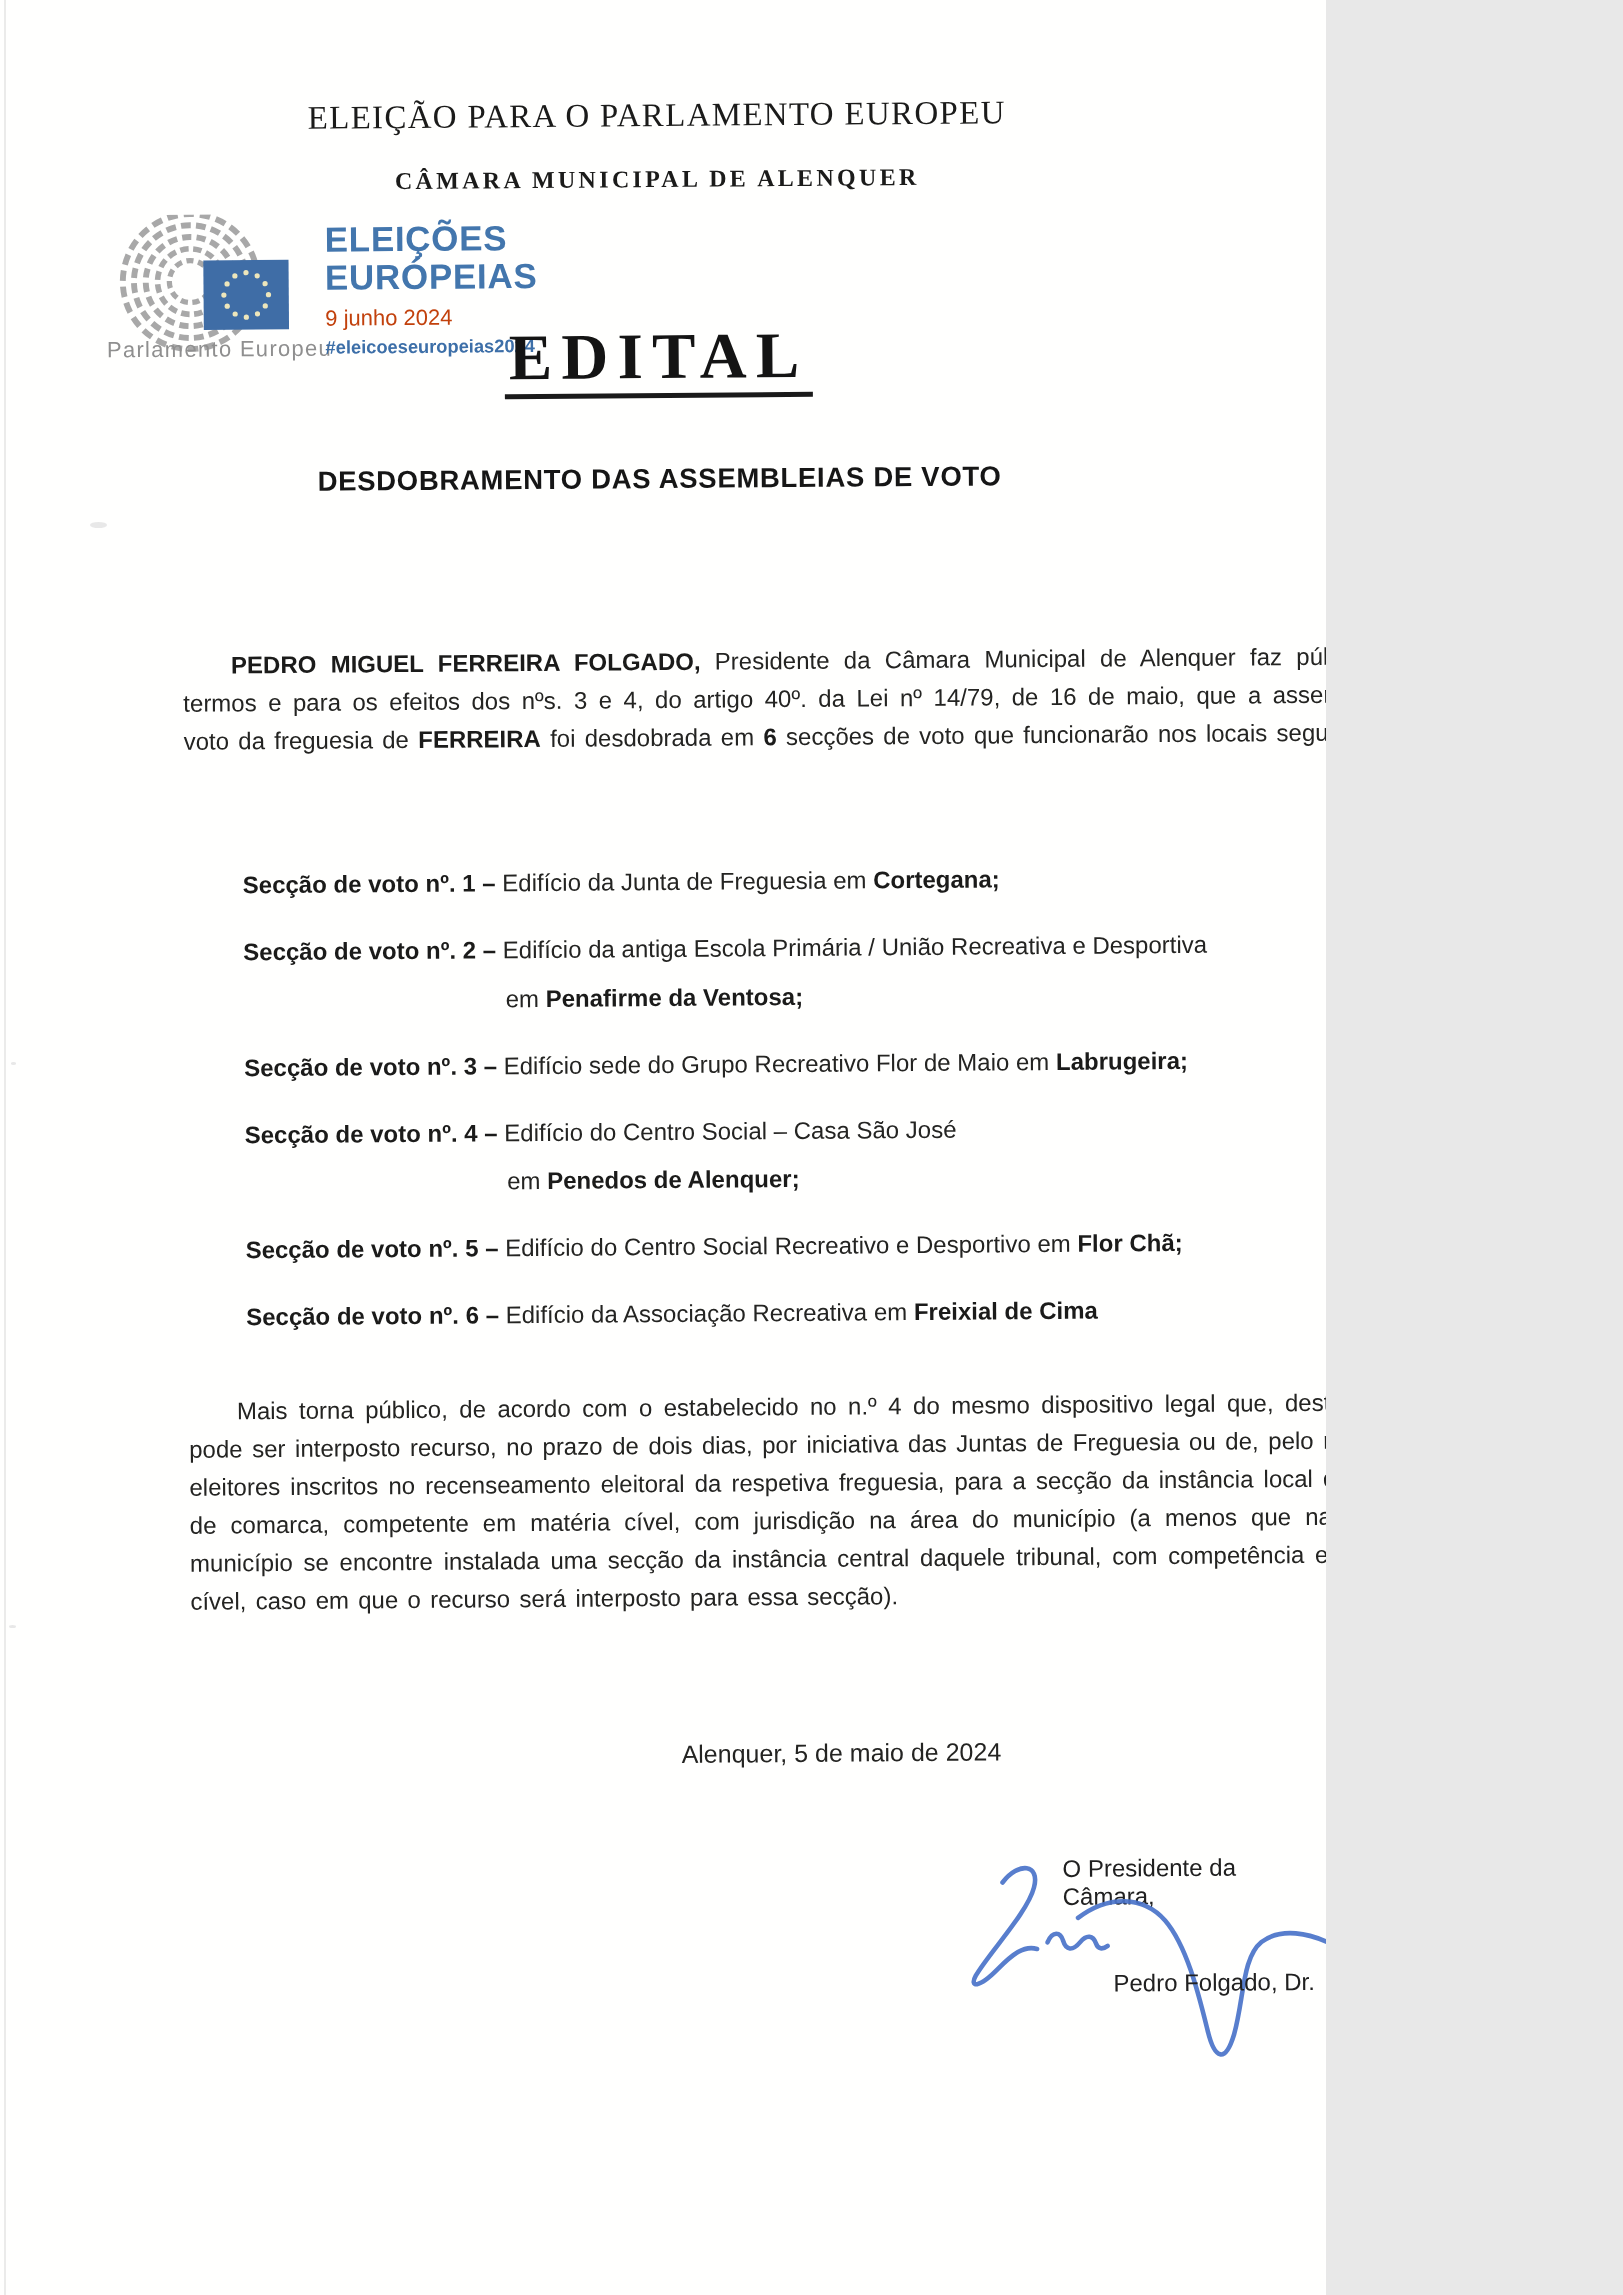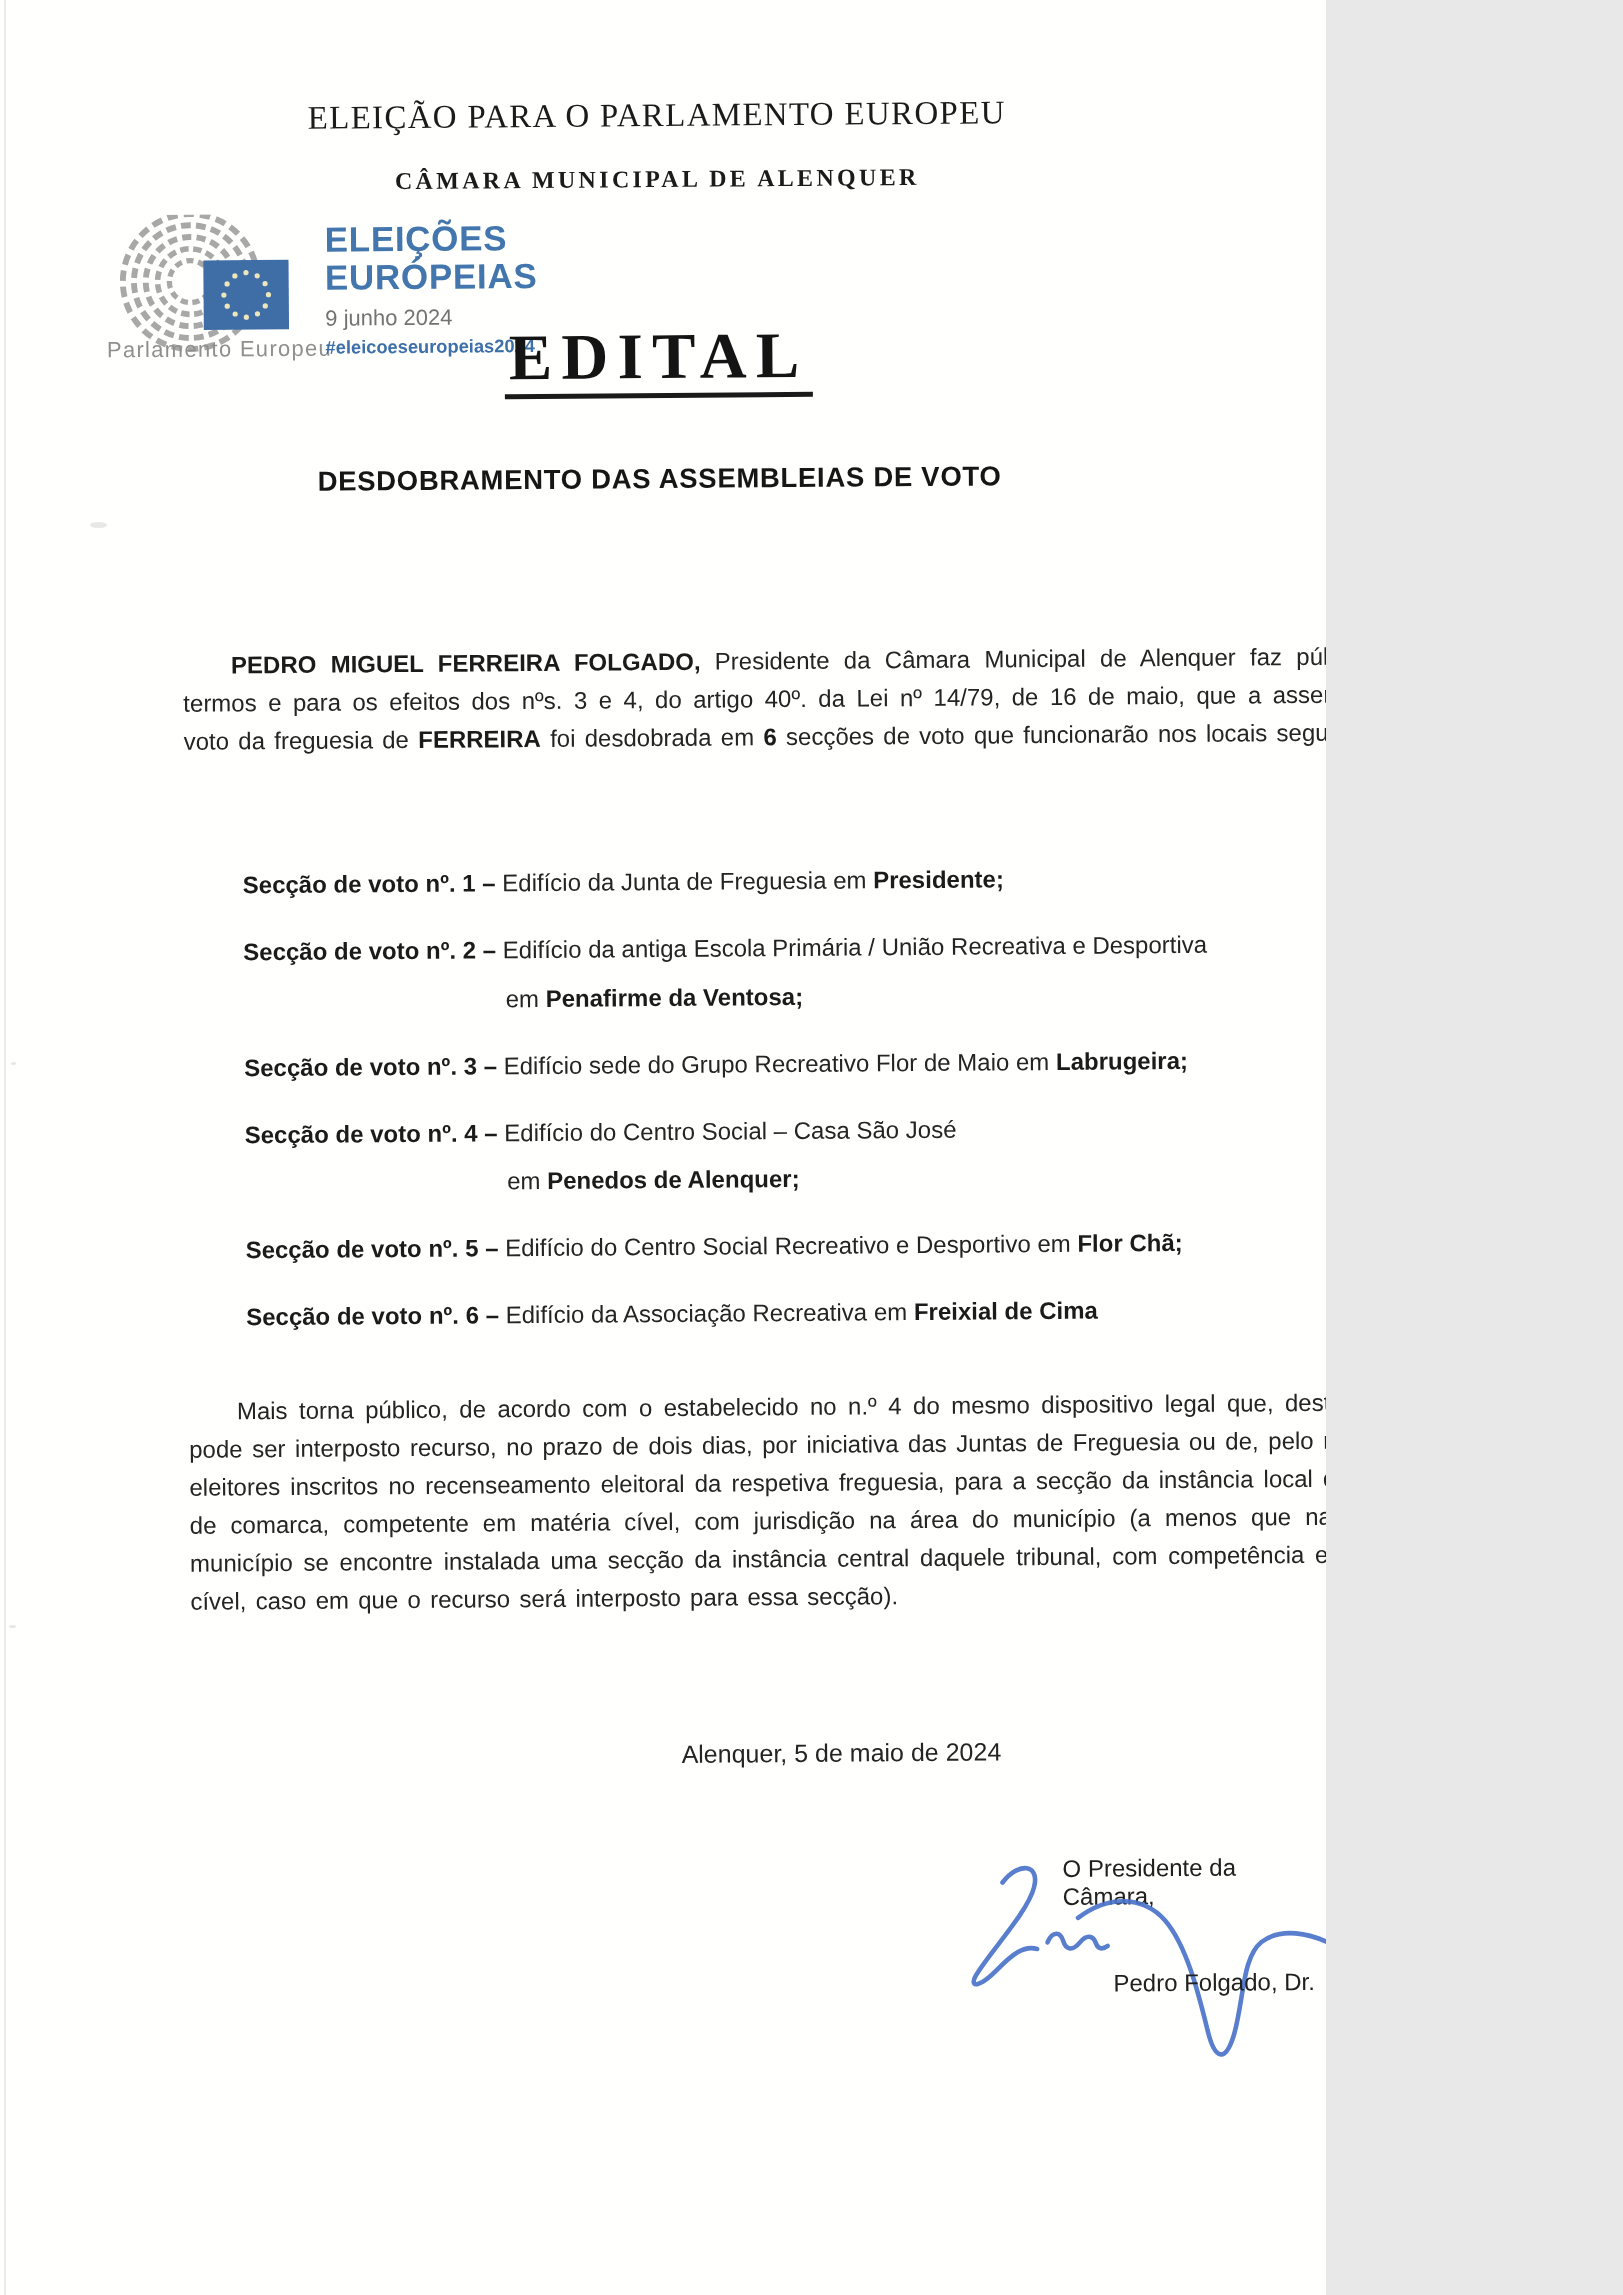--- a/index.html
+++ b/index.html
@@ -16,21 +16,21 @@
          font-family:"Liberation Serif",serif;font-size:33px;font-weight:400;letter-spacing:1.3px;color:#1b1b1a;}
   .subtitle{position:absolute;top:166px;left:0;width:100%;text-align:center;
          font-family:"Liberation Serif",serif;font-size:24px;font-weight:700;letter-spacing:3.3px;color:#1b1b1a;}
 
   
   .ep-logo{position:absolute;left:97px;top:194px;width:452px;height:173px;}
   .hemicycle{position:absolute;left:0;top:17px;width:198px;height:139px;}
   .ep-caption{position:absolute;left:14.4px;top:139px;font-size:22px;letter-spacing:1.3px;color:#8f8f8f;}
   .ep-brand{position:absolute;left:233px;top:23.6px;line-height:38px;font-weight:700;font-size:35px;
             color:#4376ad;letter-spacing:0.7px;}
-  .ep-date{position:absolute;left:233px;top:109px;font-size:22px;color:#737373;}
+  .ep-date{position:absolute;left:233px;top:109px;font-size:22px;color:#c2410c;}
   .ep-hashtag{position:absolute;left:233px;top:140px;font-size:18.3px;font-weight:700;color:#3d6fa8;}
 
   
   .arms{position:absolute;left:1350px;top:156px;width:175px;height:209px;
         filter:blur(0.9px) saturate(.85) contrast(.95);}
 
   
   .edital-wrap{position:absolute;top:322px;left:0;width:100%;text-align:center;}
   .edital{display:inline-block;font-family:"Liberation Serif",serif;font-weight:700;font-size:65px;
           letter-spacing:9.2px;color:#141414;border-bottom:5.9px solid #1a1a1a;padding:0 3.9px 2.6px 3.9px;line-height:1.05;}
@@ -172,21 +172,21 @@
     </svg>
 
     <div class="edital-wrap">
       <span class="edital">EDITAL</span>
     </div>
     <div class="subheading">DESDOBRAMENTO DAS ASSEMBLEIAS DE VOTO</div>
 
     <div class="para p1"><b>PEDRO MIGUEL FERREIRA FOLGADO,</b><span> Presidente da Câmara Municipal de Alenquer faz público, nos termos e para os efeitos dos nºs. 3 e 4, do artigo 40º. da Lei nº 14/79, de 16 de maio, que a assembleia de voto da freguesia de </span><b>FERREIRA</b><span> foi desdobrada em </span><b>6</b><span> secções de voto que funcionarão nos locais seguintes:</span></div>
 
     <div class="sections">
-      <div class="section-item"><b>Secção de voto nº. 1 –</b><span> Edifício da Junta de Freguesia em </span><b>Presidente;</b></div>
+      <div class="section-item"><b>Secção de voto nº. 1 –</b><span> Edifício da Junta de Freguesia em </span><b>Cortegana;</b></div>
 
       <div class="section-item"><b>Secção de voto nº. 2 –</b><span> Edifício da antiga Escola Primária / União Recreativa e Desportiva</span>
         <div class="line2"><span>em </span><b>Penafirme da Ventosa;</b></div>
       </div>
 
       <div class="section-item"><b>Secção de voto nº. 3 –</b><span> Edifício sede do Grupo Recreativo Flor de Maio em </span><b>Labrugeira;</b></div>
 
       <div class="section-item"><b>Secção de voto nº. 4 –</b><span> Edifício do Centro Social – Casa São José</span>
         <div class="line2"><span>em </span><b>Penedos de Alenquer;</b></div>
       </div>

